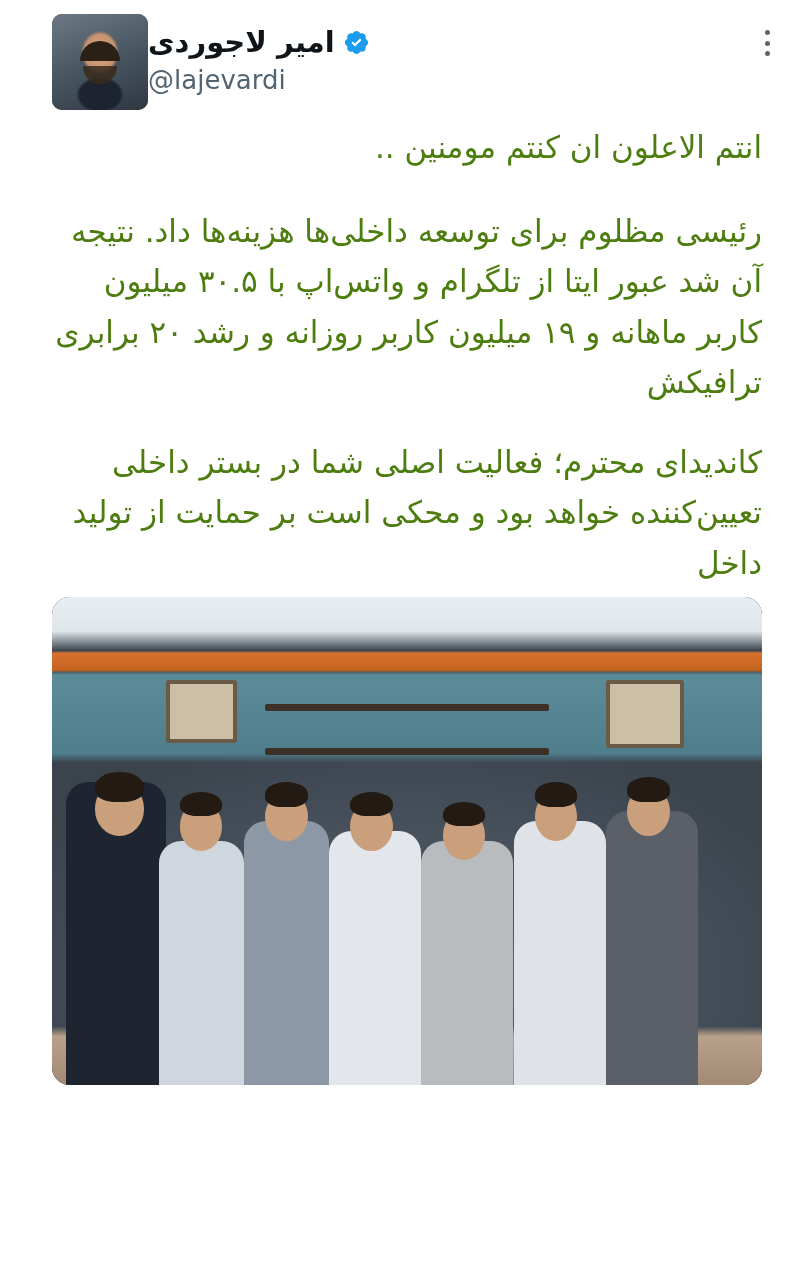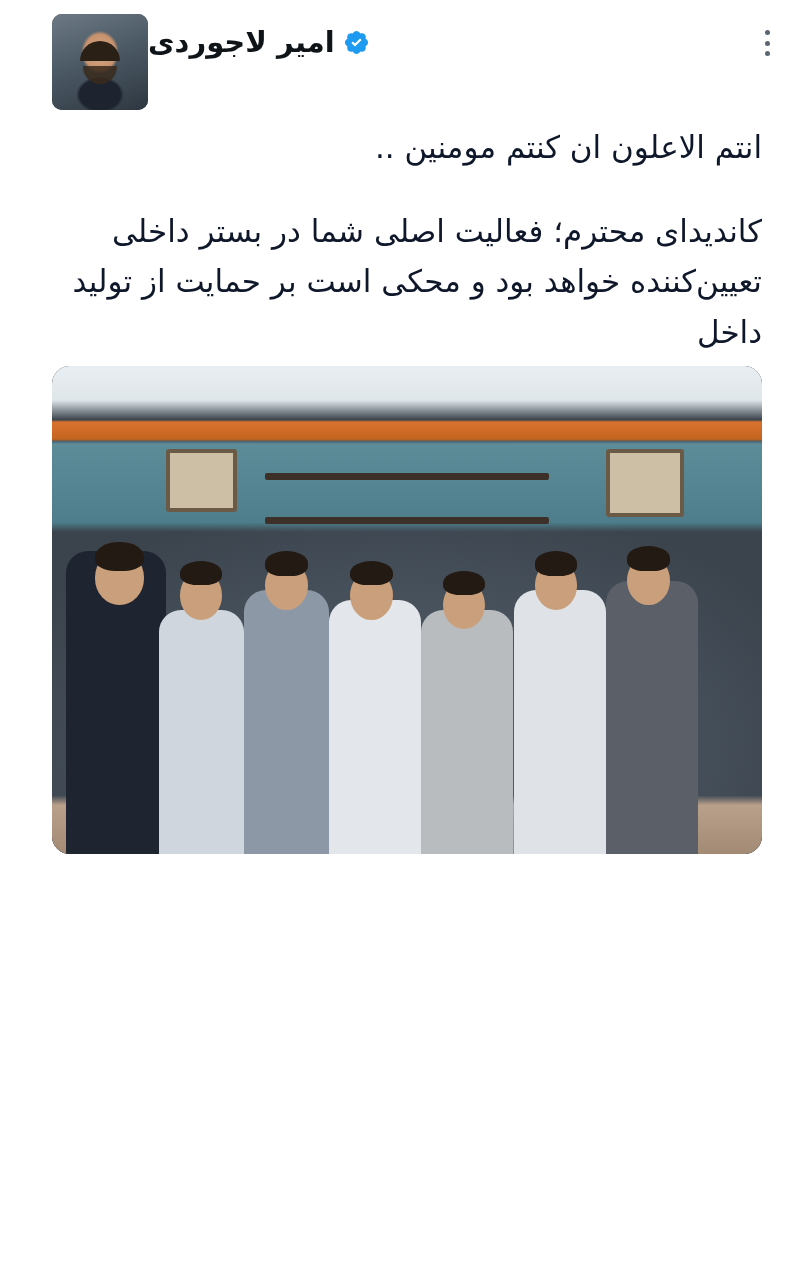--- a/index.html
+++ b/index.html
@@ -144,21 +144,21 @@
   
   .tweet-body {
     padding: 0 40px 0 36px;
     text-align: right;
     direction: rtl;
   }
   .tweet-body p {
     margin: 0 0 30px 0;
     font-size: 31px;
     line-height: 1.62;
-    color: #0f172a;
+    color: #4d7c0f;
     font-weight: 500;
     letter-spacing: 0;
   }
   .tweet-body p:first-child { margin-bottom: 34px; }
   .tweet-body p:last-child { margin-bottom: 9px; }
 
   
   .media-wrap {
     padding: 0 40px 0 36px;
   }
@@ -241,30 +241,32 @@
     </div>
 
     <div class="name-block">
       <div class="display-name-row">
         <span class="display-name">امیر لاجوردی</span>
         <svg class="verified-badge" viewBox="0 0 24 24" aria-hidden="true">
           <path fill="#1d9bf0" d="M22.25 12c0-1.43-.88-2.67-2.19-3.34.46-1.39.2-2.9-.81-3.91s-2.52-1.27-3.91-.81C14.67 2.63 13.43 1.75 12 1.75s-2.67.88-3.34 2.19c-1.39-.46-2.9-.2-3.91.81s-1.27 2.52-.81 3.91C2.63 9.33 1.75 10.57 1.75 12s.88 2.67 2.19 3.34c-.46 1.39-.2 2.9.81 3.91s2.52 1.27 3.91.81c.67 1.31 1.91 2.19 3.34 2.19s2.67-.88 3.34-2.19c1.39.46 2.9.2 3.91-.81s1.27-2.52.81-3.91c1.31-.67 2.19-1.91 2.19-3.34z"></path>
           <path fill="#ffffff" d="M10.67 15.62l-3.2-3.2 1.41-1.41 1.79 1.79 4.45-4.45 1.41 1.41-5.86 5.86z"></path>
         </svg>
       </div>
+      <div class="handle">@lajevardi</div>
     </div>
 
     <div class="avatar">
       <div class="avatar-photo"></div>
     </div>
 
   </div>
 
   <div class="tweet-body">
     <p>انتم الاعلون ان کنتم مومنین ..</p>
+    <p>رئیسی مظلوم برای توسعه داخلی‌ها هزینه‌ها داد. نتیجه آن شد عبور ایتا از تلگرام و واتس‌اپ با ۳۰.۵ میلیون کاربر ماهانه و ۱۹ میلیون کاربر روزانه و رشد ۲۰ برابری ترافیکش</p>
     <p>کاندیدای محترم؛ فعالیت اصلی شما در بستر داخلی تعیین‌کننده خواهد بود و محکی است بر حمایت از تولید داخل</p>
   </div>
 
   <div class="media-wrap">
     <div class="media">
       <div class="photo">
         <div class="frame" style="left:16%;top:17%;width:10%;height:13%;"></div>
         <div class="frame" style="left:78%;top:17%;width:11%;height:14%;"></div>
         <div class="shelf" style="left:30%;top:22%;width:40%;"></div>
         <div class="shelf" style="left:30%;top:31%;width:40%;"></div>

